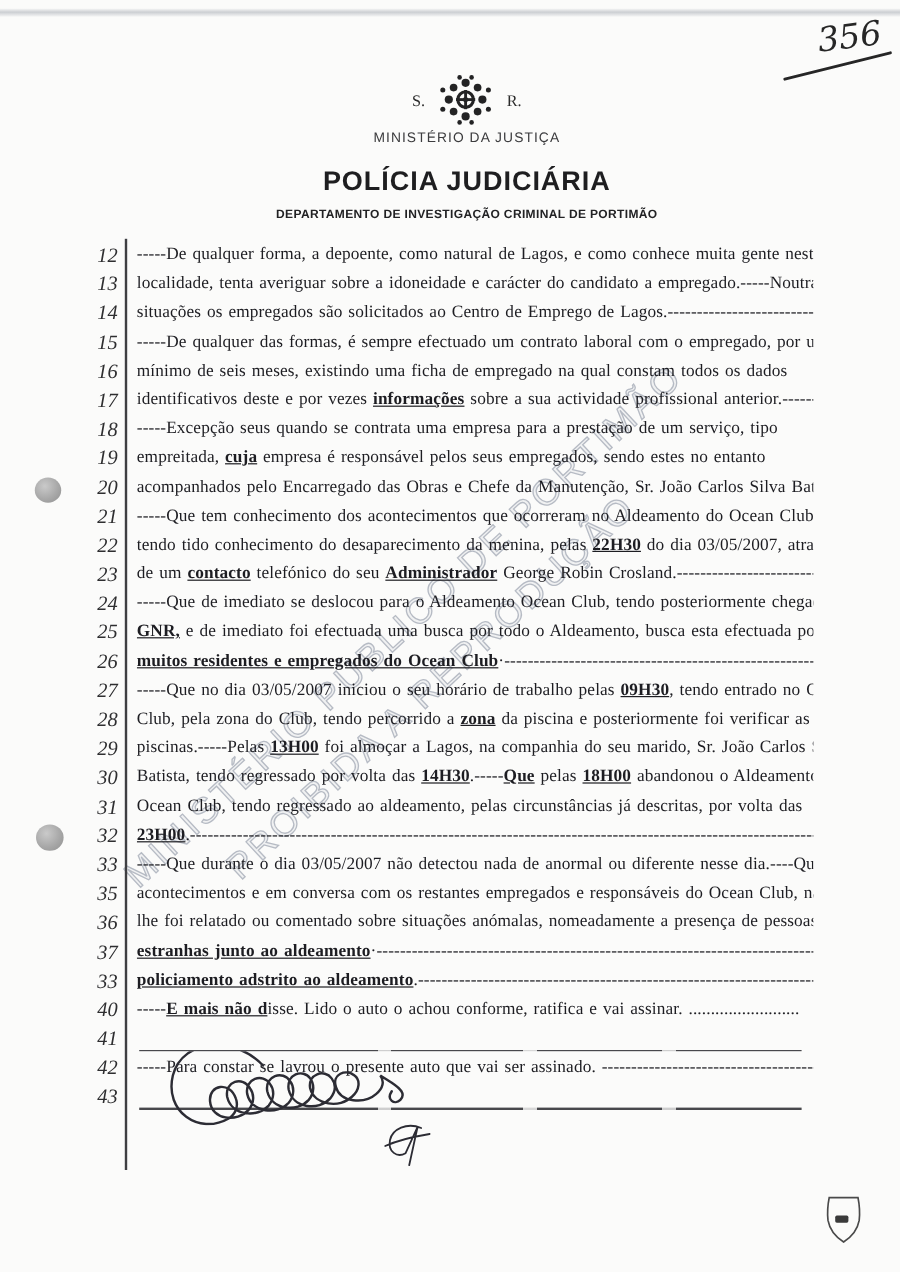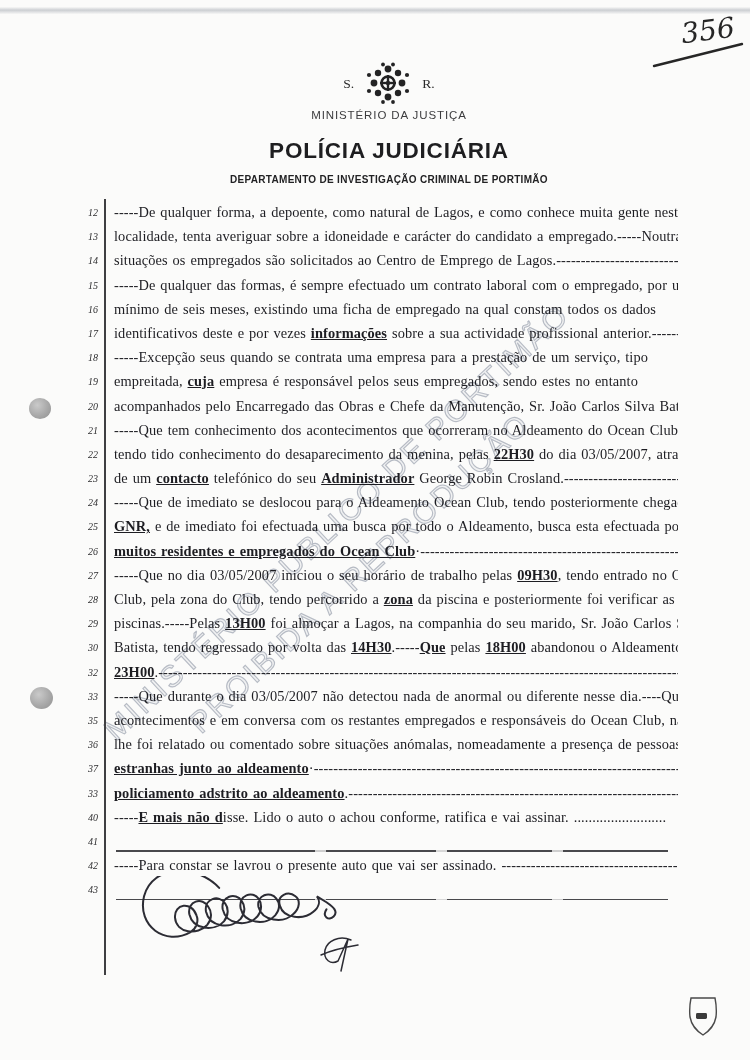--- a/index.html
+++ b/index.html
@@ -39,21 +39,21 @@
     color:rgba(199,204,212,.22);
     -webkit-text-stroke:1.1px rgba(164,171,182,.78);
     letter-spacing:3px;pointer-events:none;}
   .wm1{left:25px;top:505px;width:624px;font-size:30px;transform:rotate(-43deg);}
   .wm2{left:130px;top:556px;width:460px;font-size:30px;transform:rotate(-43deg);}
   
   .vrule{position:absolute;left:104px;top:199px;width:1.6px;height:776px;background:#3f3f42;z-index:2;}
   .body-lines{position:absolute;left:64px;top:202px;width:614px;z-index:2;}
   .line{display:flex;height:24.2px;align-items:flex-start;overflow:hidden;}
   .lineno{flex:0 0 34px;text-align:right;padding-right:16px;
-    font-style:italic;font-size:10px;color:#2e2e30;line-height:22px;
+    font-style:italic;font-size:17px;color:#2e2e30;line-height:22px;
     font-family:"Liberation Serif",serif;}
   .linetext{flex:1 1 auto;white-space:nowrap;overflow:hidden;
     font-size:14.4px;line-height:21.5px;color:#1d1d22;word-spacing:1.2px;
     letter-spacing:.1px;}
   .linetext b{font-weight:700;text-decoration:underline;}
   .ruleline{flex:1 1 auto;position:relative;height:24.2px;}
   .ruleline .rule{
     position:absolute;left:2px;right:10px;bottom:3px;height:1.7px;
     background:linear-gradient(to right,
       #48484c 0 36%, rgba(72,72,76,.25) 36% 38%, #48484c 38% 58%,
@@ -190,20 +190,24 @@
     </div>
     <div class="line">
       <span class="lineno">29</span>
       <span class="linetext"><span>piscinas.-----Pelas </span><b>13H00</b><span> foi almoçar a Lagos, na companhia do seu marido, Sr. João Carlos Silva</span></span>
     </div>
     <div class="line">
       <span class="lineno">30</span>
       <span class="linetext"><span>Batista, tendo regressado por volta das </span><b>14H30</b><span>.-----</span><b>Que</b><span> pelas </span><b>18H00</b><span> abandonou o Aldeamento do</span></span>
     </div>
     <div class="line">
+      <span class="lineno">31</span>
+      <span class="linetext"><span>Ocean Club, tendo regressado ao aldeamento, pelas circunstâncias já descritas, por volta das</span></span>
+    </div>
+    <div class="line">
       <span class="lineno">32</span>
       <span class="linetext"><b>23H00</b><span>.----------------------------------------------------------------------------------------------------------------</span></span>
     </div>
     <div class="line">
       <span class="lineno">33</span>
       <span class="linetext"><span>-----Que durante o dia 03/05/2007 não detectou nada de anormal ou diferente nesse dia.----Que</span></span>
     </div>
     <div class="line">
       <span class="lineno">35</span>
       <span class="linetext"><span>acontecimentos e em conversa com os restantes empregados e responsáveis do Ocean Club, nada</span></span>

